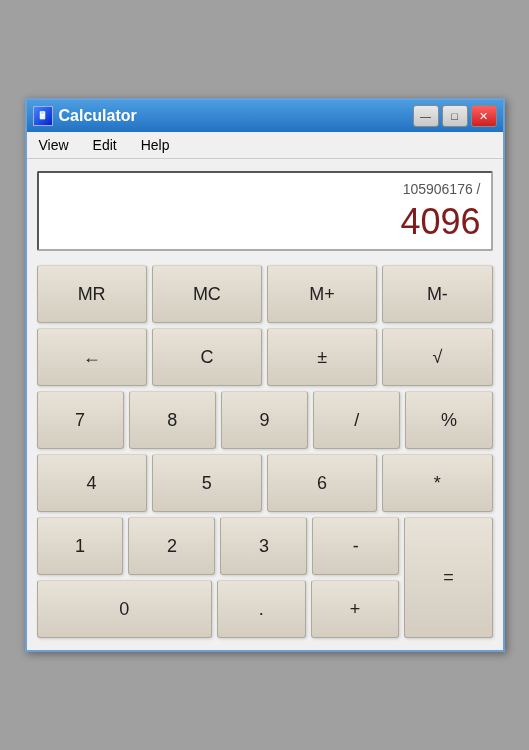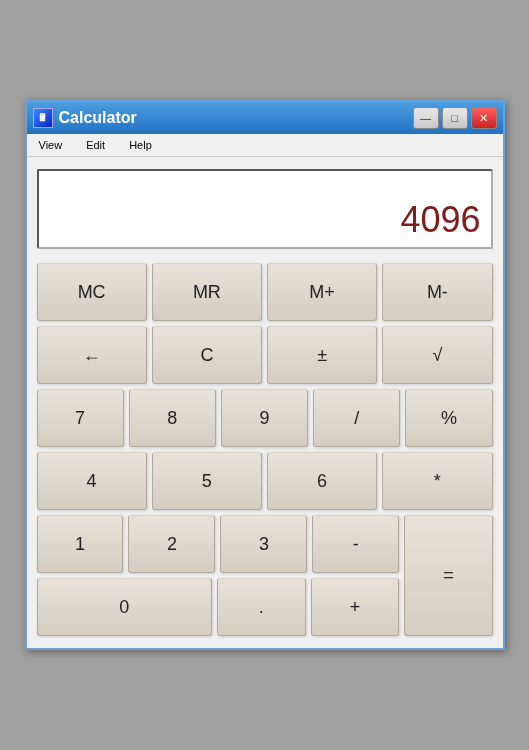--- a/index.html
+++ b/index.html
@@ -81,21 +81,21 @@
 
     .menu-bar {
       background: #f0f0f0;
       padding: 3px 8px;
       display: flex;
       gap: 16px;
       border-bottom: 1px solid #ccc;
     }
 
     .menu-item {
-      font-size: 11px;
+      font-size: 14px;
       color: #000;
       cursor: pointer;
       padding: 2px 4px;
       text-decoration: none;
       text-align: right;
     }
 
     .display-area {
       margin: 12px 10px 8px 10px;
       background: white;
@@ -172,28 +172,29 @@
     </div>
   </div>
 
   <div class="menu-bar">
     <span class="menu-item">View</span>
     <span class="menu-item">Edit</span>
     <span class="menu-item">Help</span>
   </div>
 
   <div class="display-area">
+    <div class="display-secondary">105906176 /</div>
     <div class="display-primary">4096</div>
   </div>
 
   <div class="buttons-area">
 
     <div class="button-row">
+      <button class="calc-btn">MR</button>
       <button class="calc-btn">MC</button>
-      <button class="calc-btn">MR</button>
       <button class="calc-btn">M+</button>
       <button class="calc-btn">M-</button>
     </div>
 
     <div class="button-row">
       <button class="calc-btn">←</button>
       <button class="calc-btn">C</button>
       <button class="calc-btn">±</button>
       <button class="calc-btn">√</button>
     </div>

